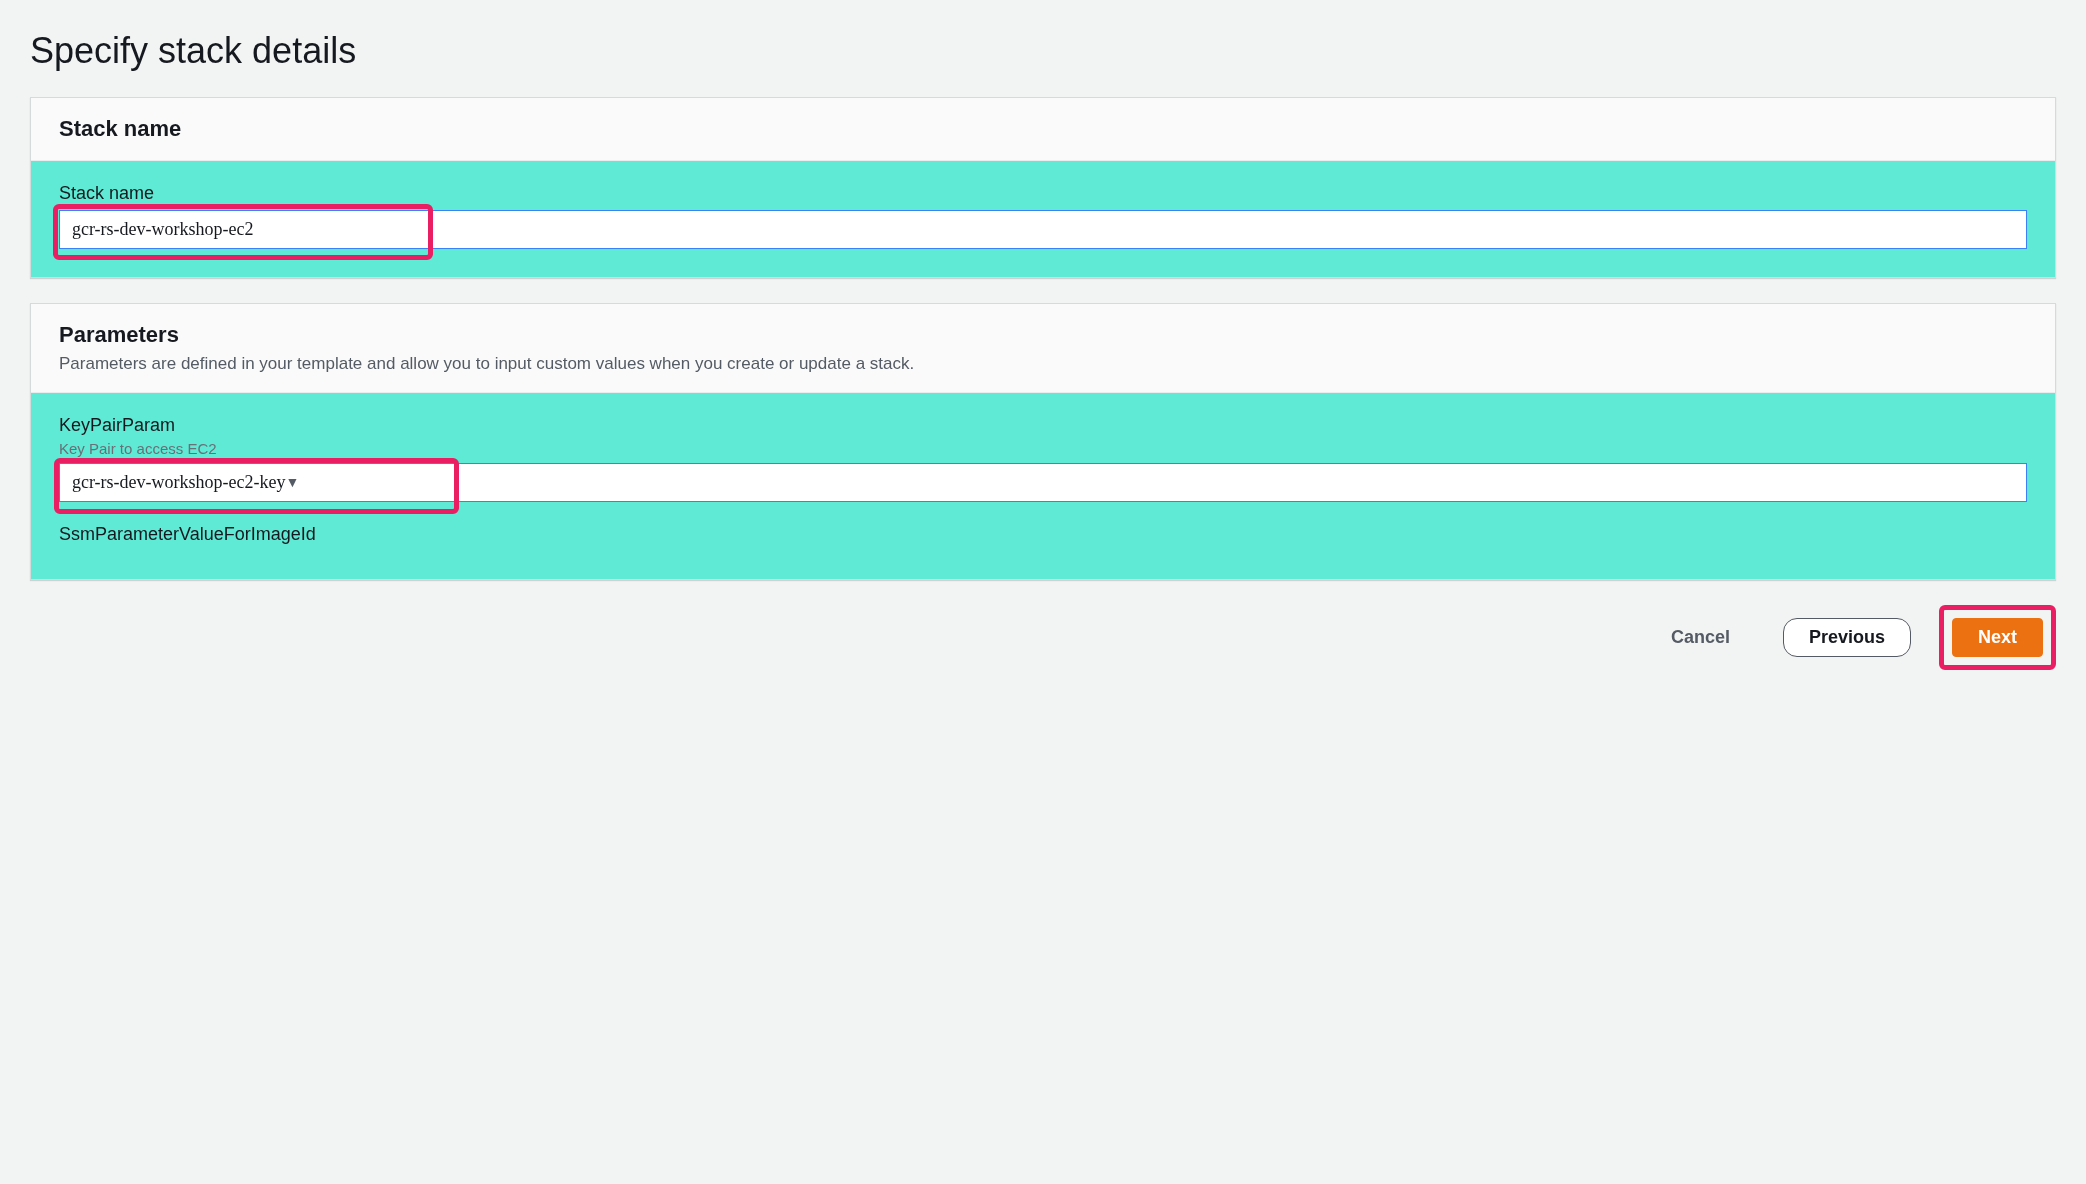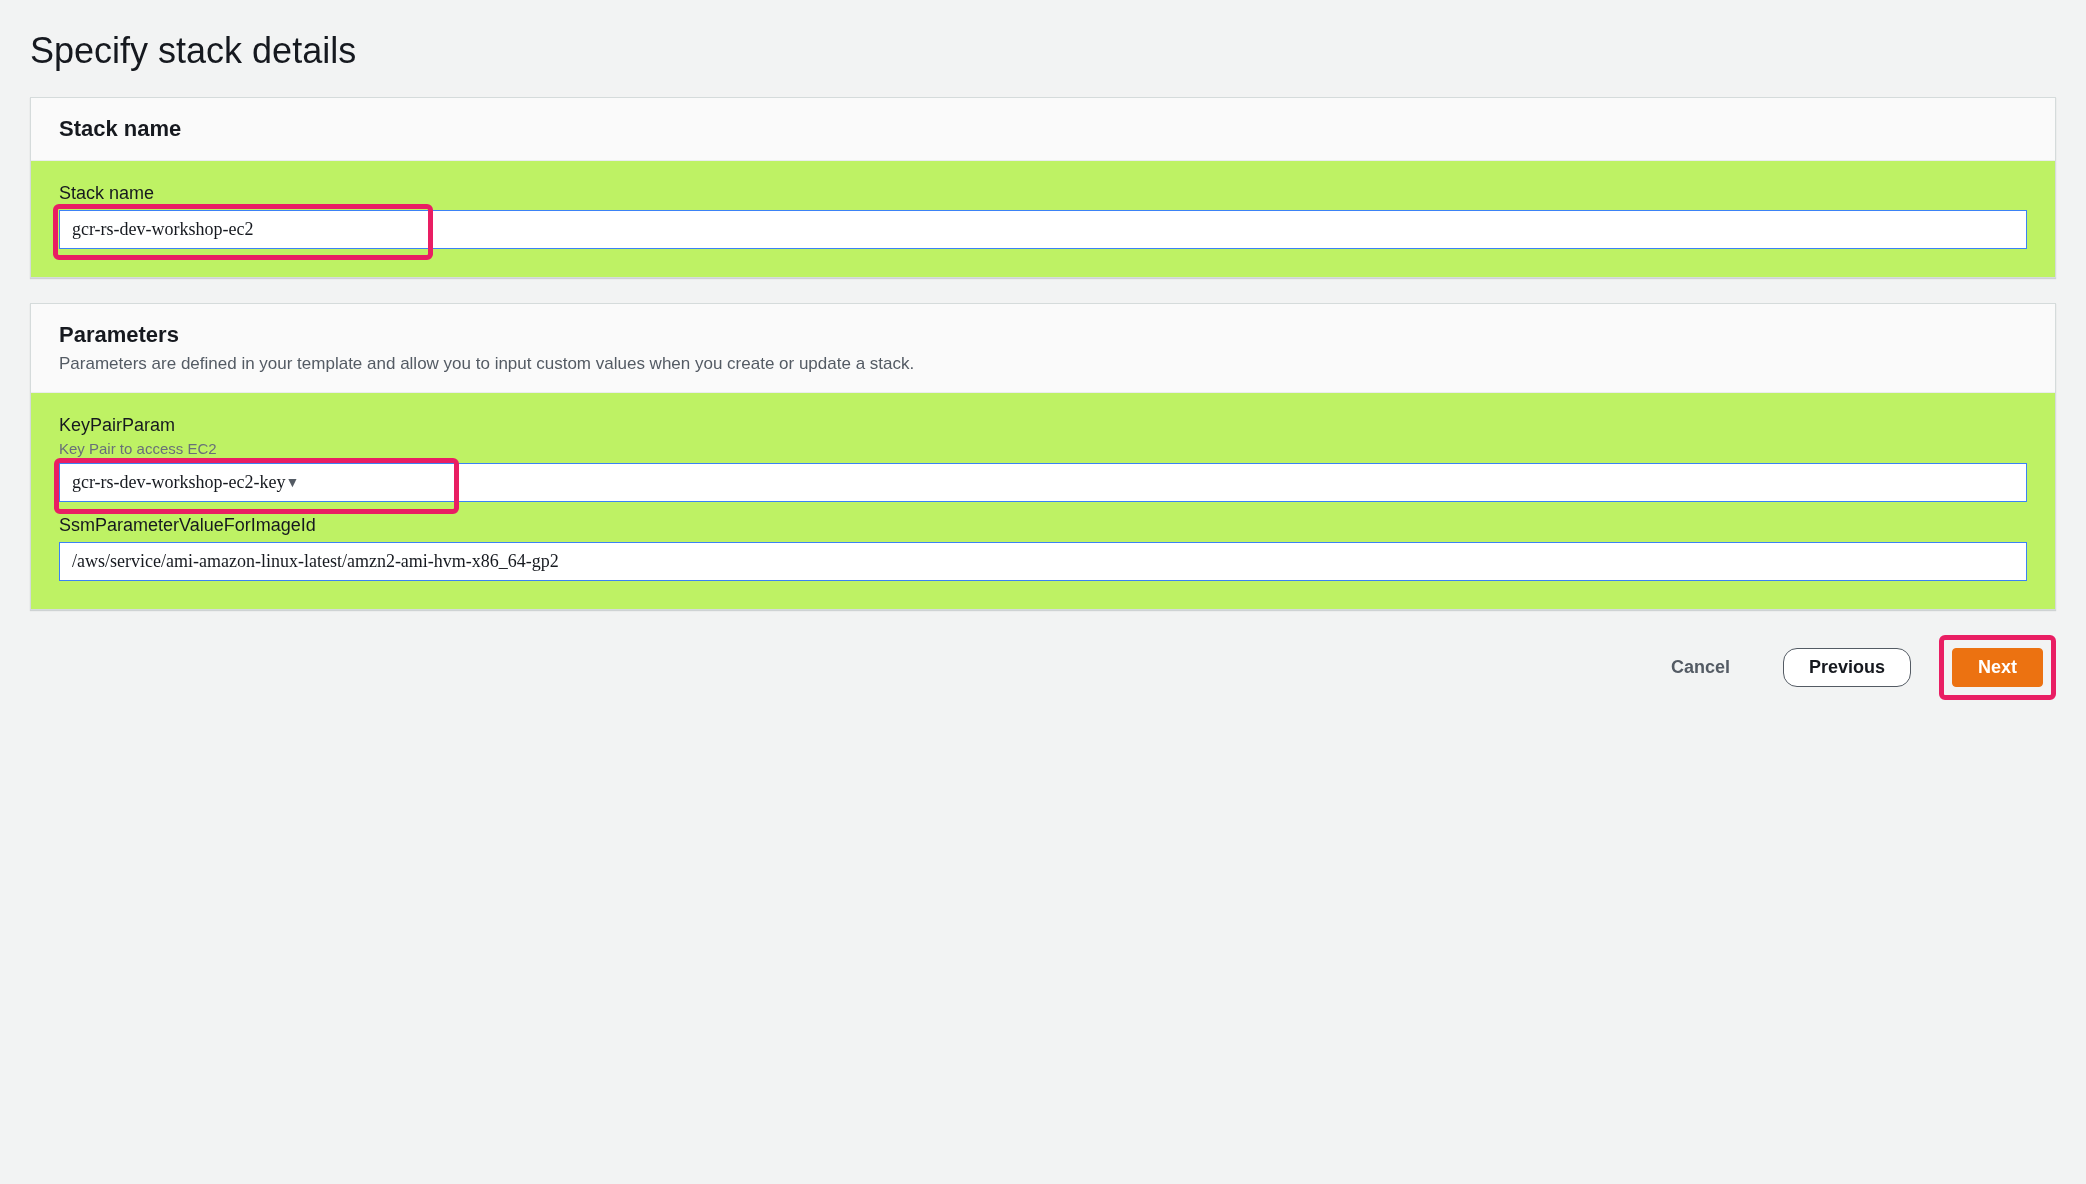--- a/index.html
+++ b/index.html
@@ -9,21 +9,21 @@
       padding: 30px;
       color: #16191f;
     }
     .page-title {
       font-size: 36px;
       font-weight: 400;
       margin-bottom: 25px;
       color: #16191f;
     }
     .panel {
-      background: #bef264;
+      background: #5eead4;
       border: 1px solid #d5dbdb;
       margin-bottom: 25px;
       box-shadow: 0 1px 1px 0 rgba(0,28,36,.15);
     }
     .panel-header {
       background: #fafafa;
       border-bottom: 1px solid #eaeded;
       padding: 18px 28px;
     }
     .panel-header h2 {
@@ -50,21 +50,21 @@
       font-size: 15px;
       color: #687078;
       margin-top: 4px;
     }
     .field-desc {
       font-size: 15px;
       color: #687078;
       margin-bottom: 6px;
       margin-top: -2px;
     }
-    .field-group { margin-bottom: 13px; }
+    .field-group { margin-bottom: 22px; }
     .field-group:last-child { margin-bottom: 0; }
     input[type=text], .select-wrap {
       width: 100%;
       font-size: 18px;
       padding: 8px 12px;
       border: 1px solid #3b82f6;
       background: #fff;
       color: #16191f;
       font-family: Liberation Serif, serif;
       position: relative;
@@ -171,21 +171,20 @@
       <label class="field-label">KeyPairParam</label>
       <div class="field-desc">Key Pair to access EC2</div>
       <div class="select-wrap" tabindex="0">
         <span>gcr-rs-dev-workshop-ec2-key</span>
         <span class="caret">▼</span>
         <div class="select-overlay"></div>
       </div>
     </div>
     <div class="field-group">
       <label class="field-label">SsmParameterValueForImageId</label>
-      <input type="text" value="/aws/service/ami-amazon-linux-latest/amzn2-ami-hvm-x86_64-gp2" style="">
     </div>
   </div>
 </div>
 
 <div class="footer">
   <button class="btn btn-link">Cancel</button>
   <button class="btn btn-outline">Previous</button>
   <div class="next-wrap">
     <button class="btn btn-primary">Next</button>
   </div>

